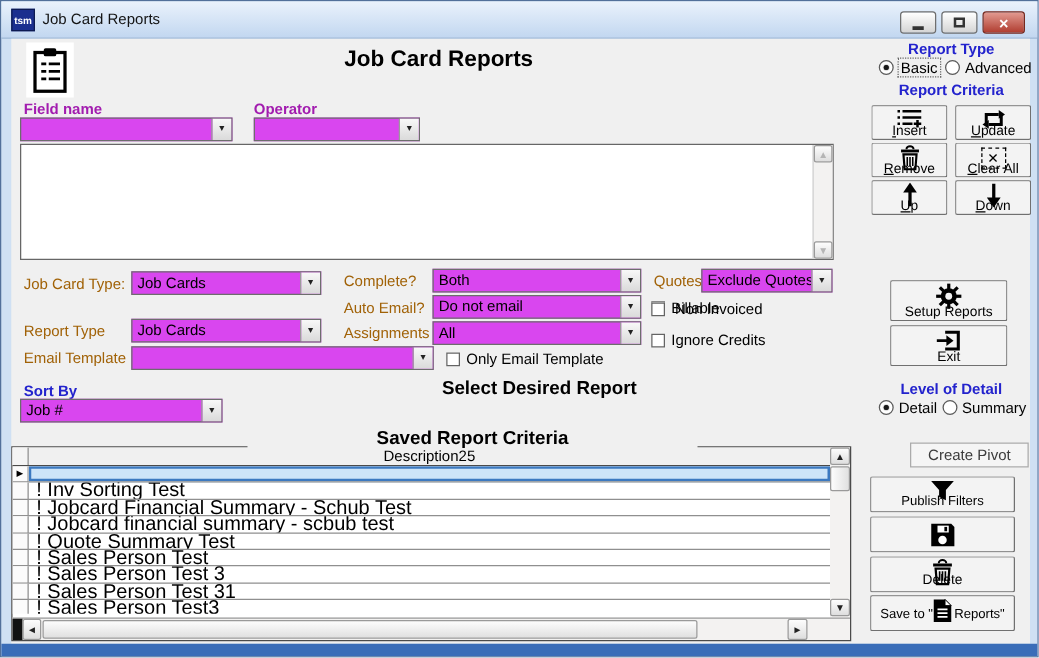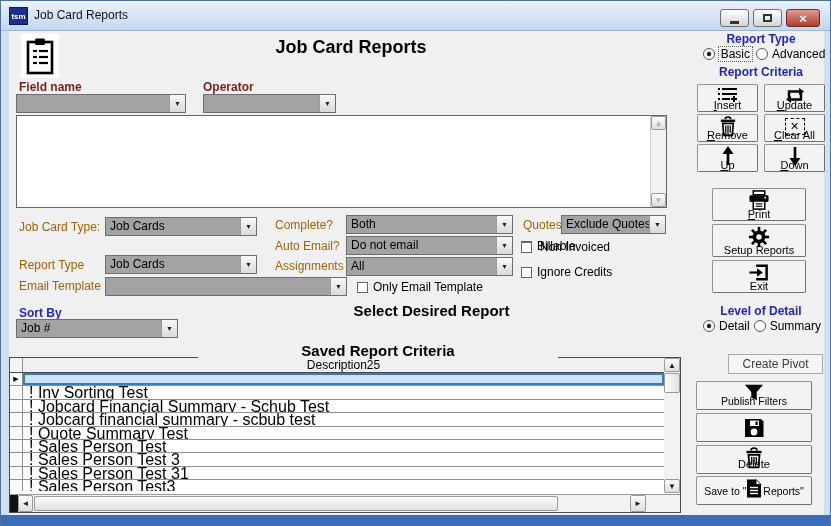--- a/index.html
+++ b/index.html
@@ -29,33 +29,33 @@
   .bottom-band { position:absolute; left:0; top:514px; width:100%; height:10px; background:#3a6db8; }
   .bottom-lip { position:absolute; left:0; top:524px; width:100%; height:2px; background:#bcd4ee; }
 
   .page-heading { position:absolute; left:180px; top:36px; width:340px; text-align:center;
     font-size:18px; font-weight:bold; color:#000; }
   .icon-plate { position:absolute; left:20px; top:33px; width:38px; height:44px; background:#fff;
     display:flex; align-items:center; justify-content:center; }
 
   .blue-head { position:absolute; color:#2323cd; font-weight:bold; font-size:12px; text-align:center; }
   .blue-lbl  { position:absolute; color:#a16207; font-size:12px; white-space:nowrap; }
-  .blk-lbl   { position:absolute; color:#7f1d1d; font-size:12px; font-weight:bold; white-space:nowrap; }
+  .blk-lbl   { position:absolute; color:#a21caf; font-size:12px; font-weight:bold; white-space:nowrap; }
   .sec-head  { position:absolute; font-size:15px; font-weight:bold; color:#000; text-align:center; background:#f0f0f0; z-index:5; }
 
   
   .radio-row { position:absolute; display:flex; align-items:center; gap:4px; font-size:12px; }
   .radio { width:12px; height:12px; border-radius:50%; border:1px solid #5a5a5a; background:#fff; position:relative; flex:none; }
   .radio.sel::after { content:""; position:absolute; left:3px; top:3px; width:4px; height:4px; border-radius:50%; background:#1a1a1a; box-shadow:0 0 1px #000; }
   .focus-dotted { outline:1px dotted #666; padding:0 2px; }
   .chk { position:absolute; display:flex; align-items:center; gap:5px; font-size:12px; color:#000; white-space:nowrap; }
   .chk-box { width:11px; height:11px; background:#fff; border:1px solid #646464; flex:none; }
 
   
-  .combo { position:absolute; height:19px; background:#a3a3a3; border:1px solid #6d6d6d; display:flex; align-items:stretch; }
+  .combo { position:absolute; height:19px; background:#d946ef; border:1px solid #6d6d6d; display:flex; align-items:stretch; }
   .combo-text { flex:1; font-size:12px; padding:1px 4px 0; white-space:nowrap; overflow:hidden; color:#000; }
   .combo.center .combo-text { text-align:center; }
   .combo-arrow { width:16px; display:flex; align-items:center; justify-content:center; font-size:7px; color:#222;
     background:linear-gradient(#f8f8f8,#dadada); border-left:1px solid #9b9b9b; }
 
   
   .bigbox { position:absolute; left:15px; top:114px; width:651px; height:93px; background:#fff; border:1px solid #666; }
   .bigbox-vs { position:absolute; right:0; top:0; width:16px; height:100%; background:#f3f2f1; border-left:1px solid #cfcfcf; }
   .sarrow { display:flex; align-items:center; justify-content:center; font-size:8px; color:#222;
     background:linear-gradient(#fdfdfd,#dedede); border:1px solid #9a9a9a; border-radius:2px; }
@@ -208,33 +208,20 @@
   <div class="sbtn" style="left:763px;top:143px;">
     <span class="btn-icon">
       <svg width="16" height="20" viewBox="0 0 16 20">
         <line x1="8" y1="1" x2="8" y2="14" stroke="#000" stroke-width="2.6"></line>
         <polygon points="8,20 2.5,12 13.5,12" fill="#000"></polygon>
       </svg>
     </span>
     <span class="btn-label u-first">Down</span>
   </div>
 
-  <div class="bbtn" style="left:711px;top:187px;">
-    <span class="btn-icon">
-      <svg width="24" height="21" viewBox="0 0 24 22">
-        <rect x="6" y="1" width="12" height="4" fill="#fff" stroke="#000" stroke-width="1.6"></rect>
-        <rect x="2" y="5.5" width="20" height="7" rx="1.5" fill="#000"></rect>
-        <circle cx="18.5" cy="8" r="1" fill="#fff"></circle>
-        <rect x="6" y="11.5" width="12" height="8.5" fill="#fff" stroke="#000" stroke-width="1.6"></rect>
-        <line x1="8.5" y1="14.5" x2="15.5" y2="14.5" stroke="#000" stroke-width="1.2"></line>
-        <line x1="8.5" y1="17" x2="15.5" y2="17" stroke="#000" stroke-width="1.2"></line>
-      </svg>
-    </span>
-    <span class="btn-label u-first">Print</span>
-  </div>
   <div class="bbtn" style="left:711px;top:223px;">
     <span class="btn-icon">
       <svg width="22" height="22" viewBox="0 0 24 24">
         <g fill="#000">
           <rect x="10.6" y="1" width="2.8" height="6"></rect>
             <rect x="10.6" y="17" width="2.8" height="6"></rect>
           <rect x="1" y="10.6" width="6" height="2.8"></rect>
             <rect x="17" y="10.6" width="6" height="2.8"></rect>
           <g transform="rotate(45 12 12)">
             <rect x="10.6" y="1" width="2.8" height="6"></rect>

